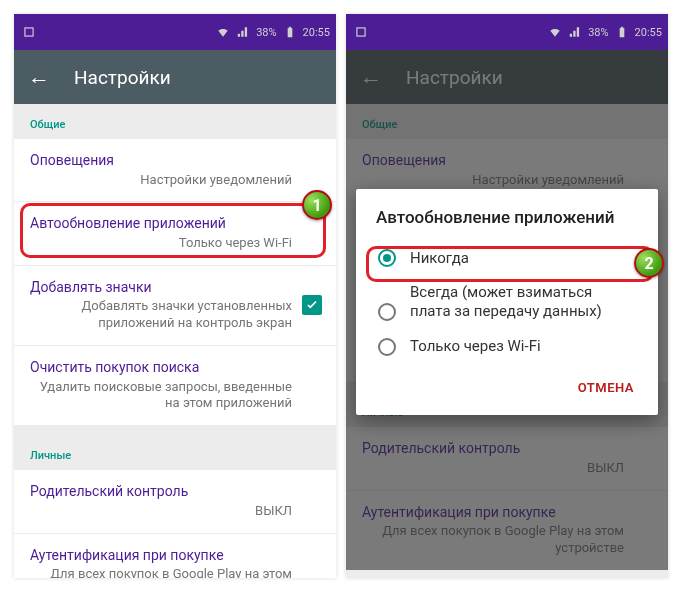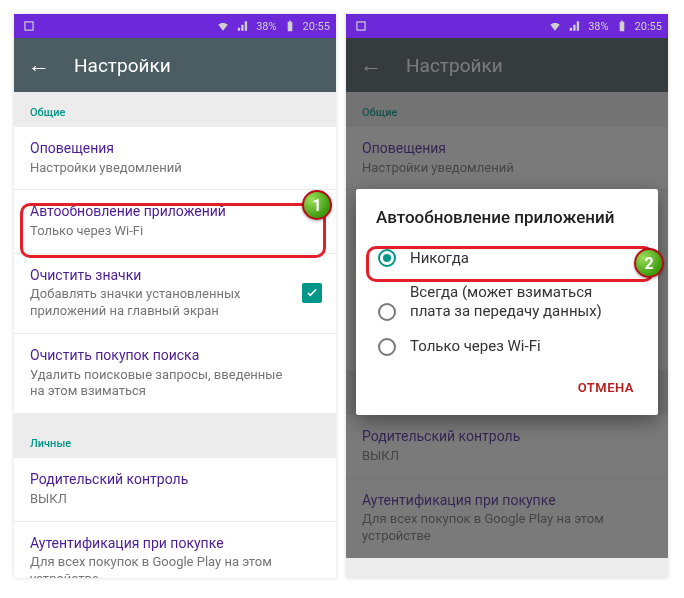--- a/index.html
+++ b/index.html
@@ -18,22 +18,22 @@
   }
   .phone {
     width: 322px;
     height: 564px;
     position: relative;
     background: #ececec;
     overflow: hidden;
     box-shadow: 0 0 4px rgba(0,0,0,0.15);
   }
   .statusbar {
-    height: 24px;
-    background: #6d28d9;
+    height: 36px;
+    background: #4c1d95;
     color: #d0d0d0;
     display: flex;
     align-items: center;
     justify-content: flex-end;
     padding: 0 6px;
     font-size: 11px;
     gap: 6px;
   }
   .sb-left {
     flex: 1;
@@ -85,20 +85,21 @@
     color: #4c1d95;
     font-weight: 400;
     line-height: 1.25;
   }
   .item-sub {
     font-size: 13px;
     color: #757575;
     line-height: 1.3;
     margin-top: 2px;
     padding-right: 28px;
+    text-align: right;
   }
   .checkbox {
     position: absolute;
     right: 14px;
     top: 50%;
     transform: translateY(-50%);
     width: 20px;
     height: 20px;
     background: #009688;
     display: flex;
@@ -249,32 +250,32 @@
         <div class="item-title">Оповещения</div>
         <div class="item-sub">Настройки уведомлений</div>
       </div>
 
       <div class="item" style="position:relative">
         <div class="item-title">Автообновление приложений</div>
         <div class="item-sub">Только через Wi-Fi</div>
       </div>
 
       <div class="item">
-        <div class="item-title">Очистить значки</div>
-        <div class="item-sub">Добавлять значки установленных приложений на главный экран</div>
+        <div class="item-title">Добавлять значки</div>
+        <div class="item-sub">Добавлять значки установленных приложений на контроль экран</div>
         <div class="checkbox">
           <svg viewBox="0 0 24 24" fill="none" stroke="#fff" stroke-width="3">
               <path d="M5 12l4 4 10-10"></path>
             </svg>
         </div>
       </div>
 
       <div class="item">
         <div class="item-title">Очистить покупок поиска</div>
-        <div class="item-sub">Удалить поисковые запросы, введенные на этом взиматься</div>
+        <div class="item-sub">Удалить поисковые запросы, введенные на этом приложений</div>
       </div>
 
       <div class="gap"></div>
       <div class="section-header">Личные</div>
 
       <div class="item">
         <div class="item-title">Родительский контроль</div>
         <div class="item-sub">ВЫКЛ</div>
       </div>
 

